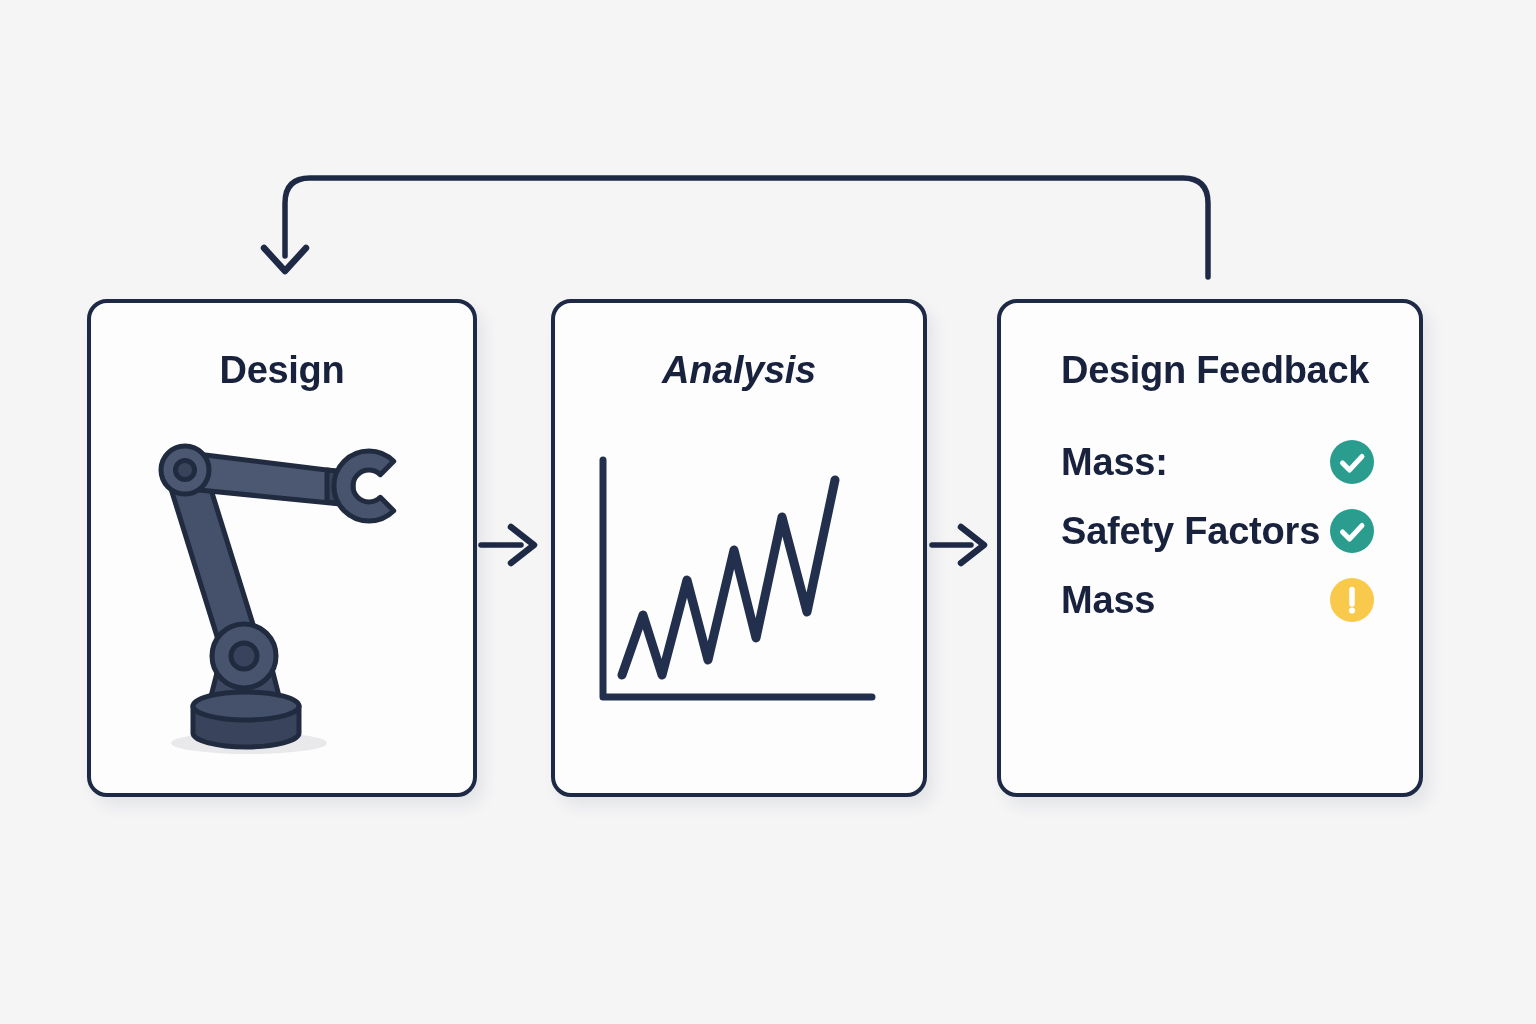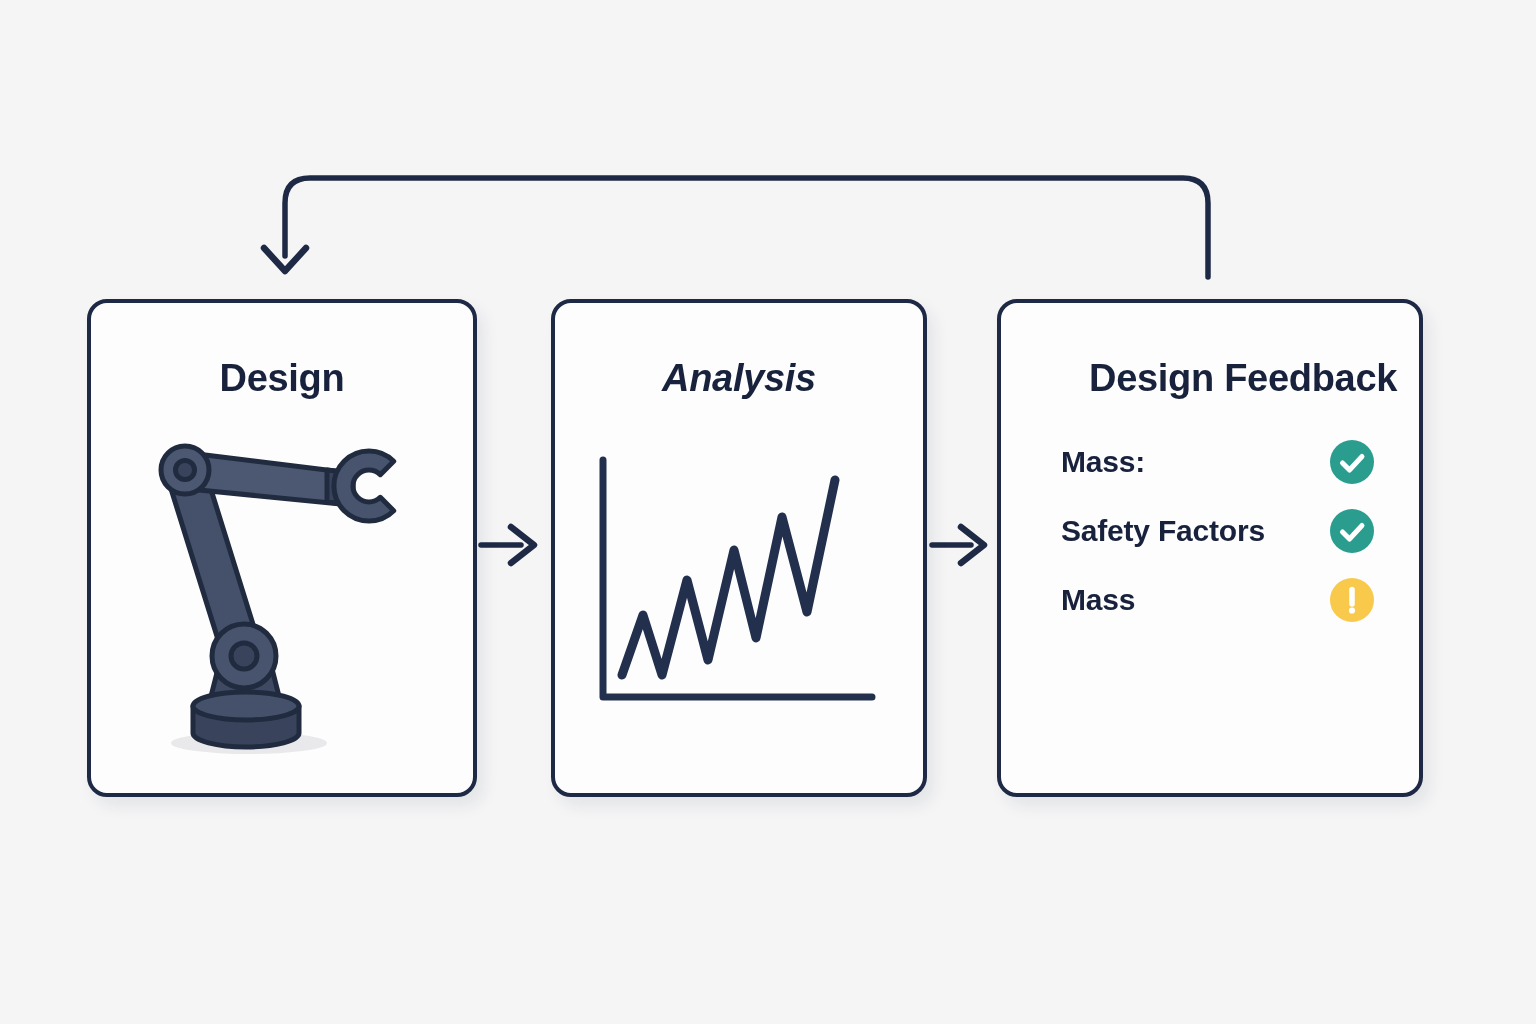--- a/index.html
+++ b/index.html
@@ -25,31 +25,31 @@
     position: absolute;
     top: 299px;
     height: 498px;
     box-sizing: border-box;
     background: #fdfdfe;
     border: 4px solid #1e2a45;
     border-radius: 20px;
     box-shadow: 7px 9px 16px rgba(30, 42, 69, 0.08);
   }
   .box h2 {
-    margin: 8px;
+    margin: 0;
     padding-top: 46px;
     text-align: center;
     font-size: 38px;
     font-weight: 700;
     color: #19223c;
     letter-spacing: -0.3px;
   }
   .box-design   { left: 87px;  width: 390px; }
   .box-analysis { left: 551px; width: 376px; font-style: italic; }
-  .box-feedback { left: 997px; width: 426px; padding-left: 20px; }
+  .box-feedback { left: 997px; width: 426px; }
   .box-feedback h2 {
     text-align: left;
     padding-left: 60px;
   }
   .robot-illustration {
     position: absolute;
     left: 50px;
     top: 120px;
   }
   .chart-illustration {
@@ -66,21 +66,21 @@
     top: 135px;
   }
   .feedback-row {
     display: flex;
     align-items: center;
     justify-content: space-between;
     height: 48px;
     margin-bottom: 21px;
   }
   .feedback-label {
-    font-size: 30px;
+    font-size: 38px;
     font-weight: 700;
     color: #19223c;
     letter-spacing: -0.2px;
   }
   .status-icon {
     flex: 0 0 auto;
     display: block;
   }
 </style>
 </head>

